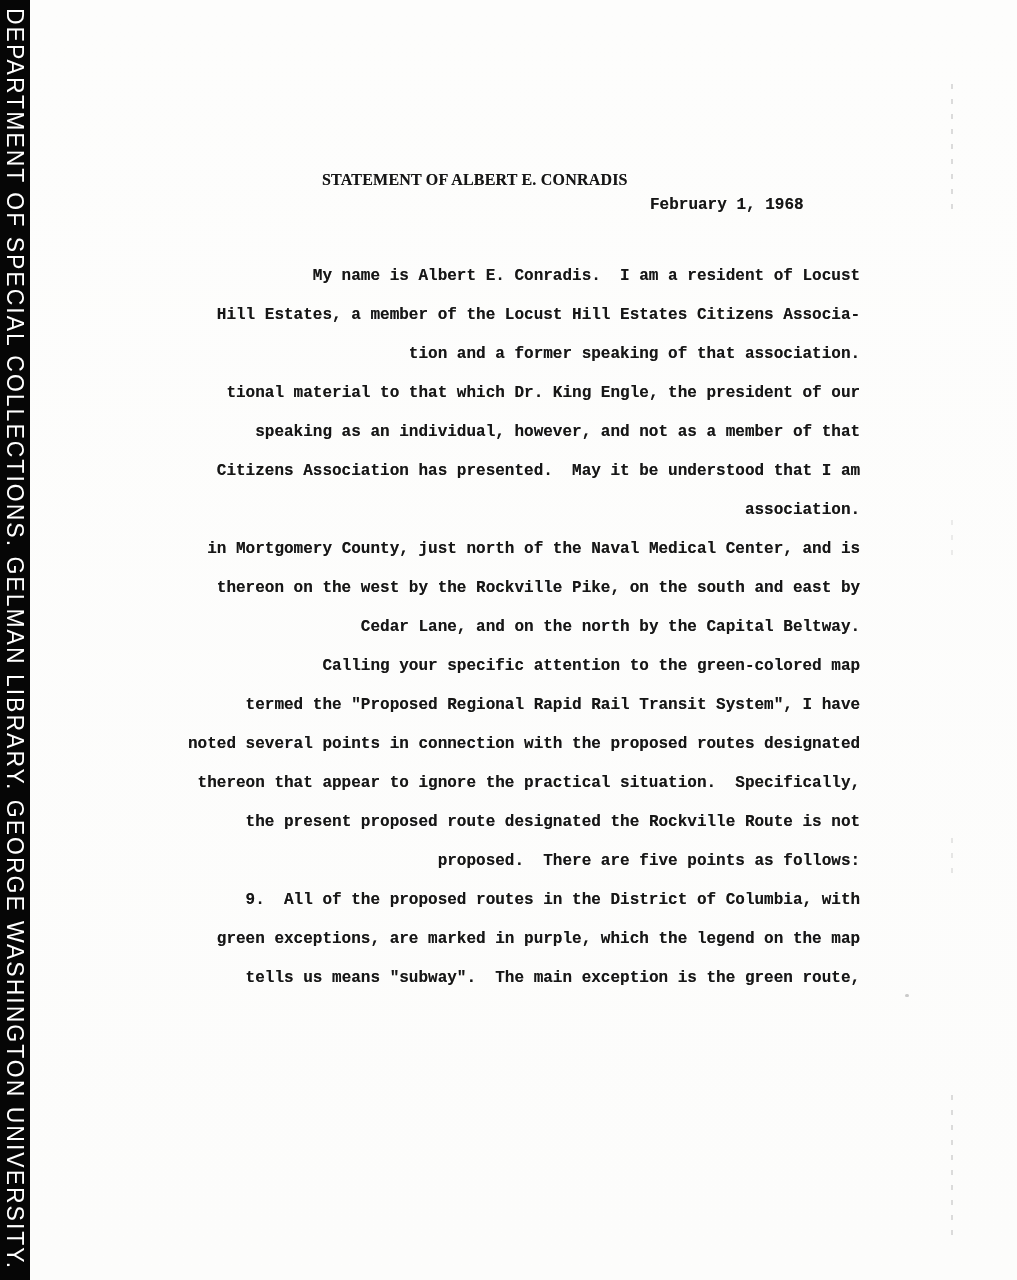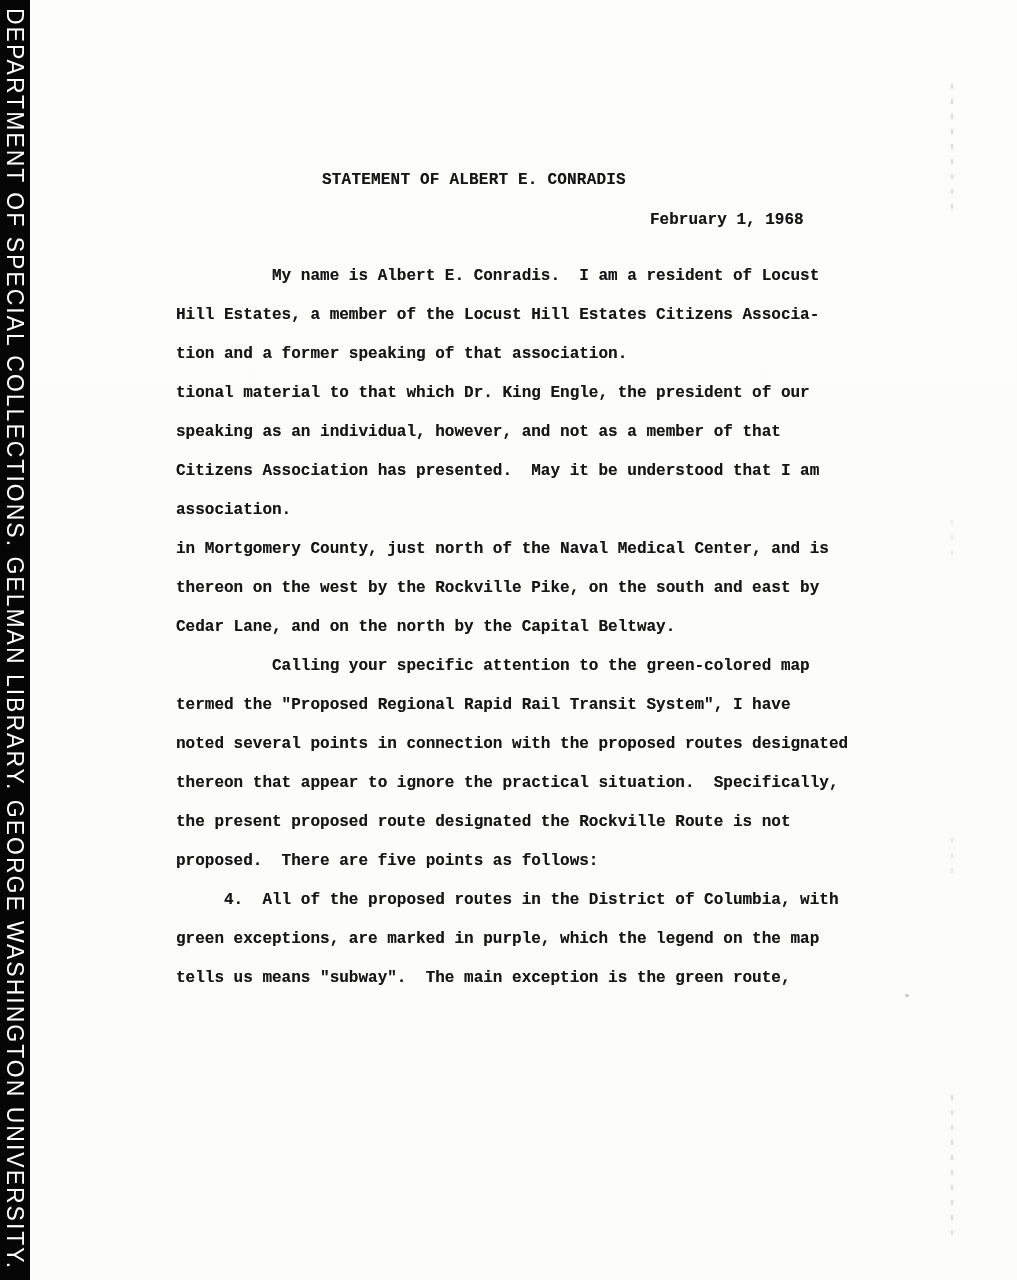--- a/index.html
+++ b/index.html
@@ -36,23 +36,23 @@
   }
   
   .typed {
     color: #161616;
     font-family: "Liberation Mono", monospace;
     font-weight: 700;
     font-size: 16px;
     white-space: pre;
     text-shadow: 0 0 0.5px rgba(20,20,20,0.55);
   }
-  .doc-title { position: absolute; left: 322px; top: 171px; letter-spacing: 0.2px; }
-  .doc-date  { position: absolute; left: 650px; top: 211px; }
-  .doc-body  { position: absolute; left: 176px; top: 265px; }
+  .doc-title { position: absolute; left: 322px; top: 171px; letter-spacing: 0.2px; font-family: Liberation Serif, serif; }
+  .doc-date  { position: absolute; left: 650px; top: 196px; }
+  .doc-body  { position: absolute; left: 188px; top: 265px; text-align: right; }
   .doc-body .line {
     height: 39px;
     line-height: 22px;
     white-space: pre;
   }
   
   .artifact {
     position: absolute;
     width: 2px;
     background: repeating-linear-gradient(to bottom, #c9c9c9 0 5px, transparent 5px 15px);
@@ -88,21 +88,21 @@
     <div class="typed line">association.</div>
     <div class="typed line">in Mortgomery County, just north of the Naval Medical Center, and is</div>
     <div class="typed line">thereon on the west by the Rockville Pike, on the south and east by</div>
     <div class="typed line">Cedar Lane, and on the north by the Capital Beltway.</div>
     <div class="typed line">          Calling your specific attention to the green-colored map</div>
     <div class="typed line">termed the "Proposed Regional Rapid Rail Transit System", I have</div>
     <div class="typed line">noted several points in connection with the proposed routes designated</div>
     <div class="typed line">thereon that appear to ignore the practical situation.  Specifically,</div>
     <div class="typed line">the present proposed route designated the Rockville Route is not</div>
     <div class="typed line">proposed.  There are five points as follows:</div>
-    <div class="typed line">     4.  All of the proposed routes in the District of Columbia, with</div>
+    <div class="typed line">     9.  All of the proposed routes in the District of Columbia, with</div>
     <div class="typed line">green exceptions, are marked in purple, which the legend on the map</div>
     <div class="typed line">tells us means "subway".  The main exception is the green route,</div>
   </div>
 
   <div class="artifact artifact-a"></div>
   <div class="artifact artifact-b"></div>
   <div class="artifact artifact-c"></div>
   <div class="artifact artifact-d"></div>
   <div class="artifact-dot"></div>
 

